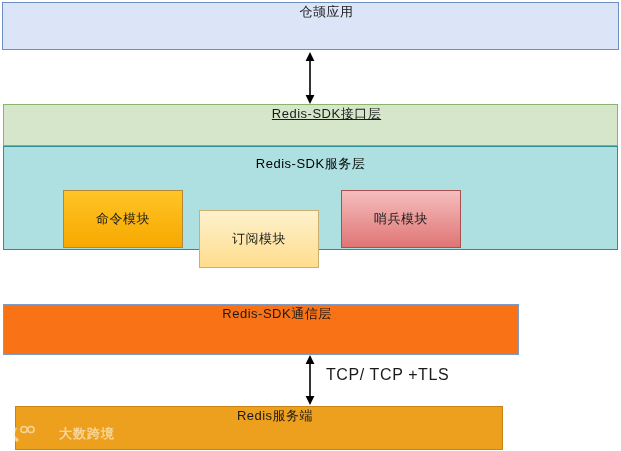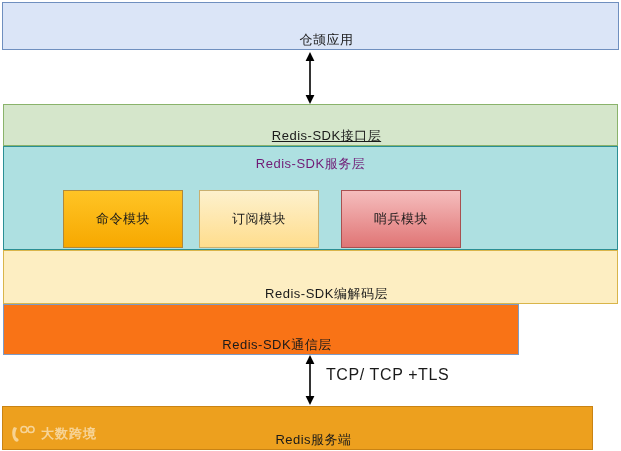--- a/index.html
+++ b/index.html
@@ -20,21 +20,21 @@
     left: 0;
     top: 0;
     width: 621px;
     height: 451px;
   }
 
   .box {
     position: absolute;
     box-sizing: border-box;
     display: flex;
-    align-items: flex-end;
+    align-items: flex-start;
     justify-content: center;
     color: #1a1a1a;
     font-size: 13px;
     letter-spacing: 0.5px;
     white-space: nowrap;
     padding-left: 32px;
   }
 
   
   #app-layer {
@@ -83,21 +83,21 @@
     border: 1px solid #2b8f94;
     display: block;
   }
   #service-layer-title {
     position: absolute;
     left: 0;
     top: 8px;
     width: 100%;
     text-align: center;
     font-size: 13px;
-    color: #701a75;
+    color: #000000;
     letter-spacing: 0.5px;
   }
 
   .module {
     position: absolute;
     box-sizing: border-box;
     top: 43px;
     width: 120px;
     height: 58px;
     display: flex;
@@ -110,20 +110,21 @@
   }
   #module-command {
     left: 59px;
     background: linear-gradient(to bottom, #ffc425, #f7a800);
     border: 1px solid #b0893b;
   }
   #module-subscribe {
     left: 195px;
     background: linear-gradient(to bottom, #fdf1cd, #ffdd8d);
     border: 1px solid #c9b070;
+    margin-top: 20px;
   }
   #module-sentinel {
     left: 337px;
     background: linear-gradient(to bottom, #f5bdbd, #e07575);
     border: 1px solid #a85050;
   }
   #module-cluster {
     left: 475px;
     background: linear-gradient(to bottom, #cfdef5, #8fadd9);
     border: 1px solid #6d8bb5;
@@ -155,36 +156,36 @@
     left: 326px;
     top: 366px;
     font-size: 16px;
     color: #1a1a1a;
     letter-spacing: 0.6px;
     white-space: nowrap;
   }
 
   
   #redis-server {
-    left: 2px;
+    left: 15px;
     top: 406px;
-    width: 591px;
+    width: 488px;
     height: 44px;
     background: #eda01e;
     border: 1px solid #c98314;
   }
 
   
   #watermark {
     position: absolute;
     left: 10px;
     top: 425px;
     display: flex;
     align-items: center;
-    gap: 5px;
+    gap: 23px;
     opacity: 0.62;
     pointer-events: none;
   }
   #watermark-text {
     font-size: 13px;
     color: #fdf4e2;
     letter-spacing: 1px;
     font-weight: bold;
     white-space: nowrap;
   }
@@ -217,23 +218,20 @@
       <span>命令模块</span>
     </div>
     <div class="module" id="module-subscribe">
       <span>订阅模块</span>
     </div>
     <div class="module" id="module-sentinel">
       <span>哨兵模块</span>
     </div>
   </div>
 
-  <div class="box" id="codec-layer">
-    <span>Redis-SDK编解码层</span>
-  </div>
 
   <div class="box" id="comm-layer">
     <span>Redis-SDK通信层</span>
   </div>
 
   <div class="arrow-vert" id="arrow-tcp">
     <svg width="14" height="50" viewBox="0 0 14 50" xmlns="http://www.w3.org/2000/svg">
       <line x1="7" y1="7" x2="7" y2="43" stroke="#000000" stroke-width="1.6"></line>
       <polygon points="7,0 2.6,9 11.4,9" fill="#000000"></polygon>
       <polygon points="7,50 2.6,41 11.4,41" fill="#000000"></polygon>

